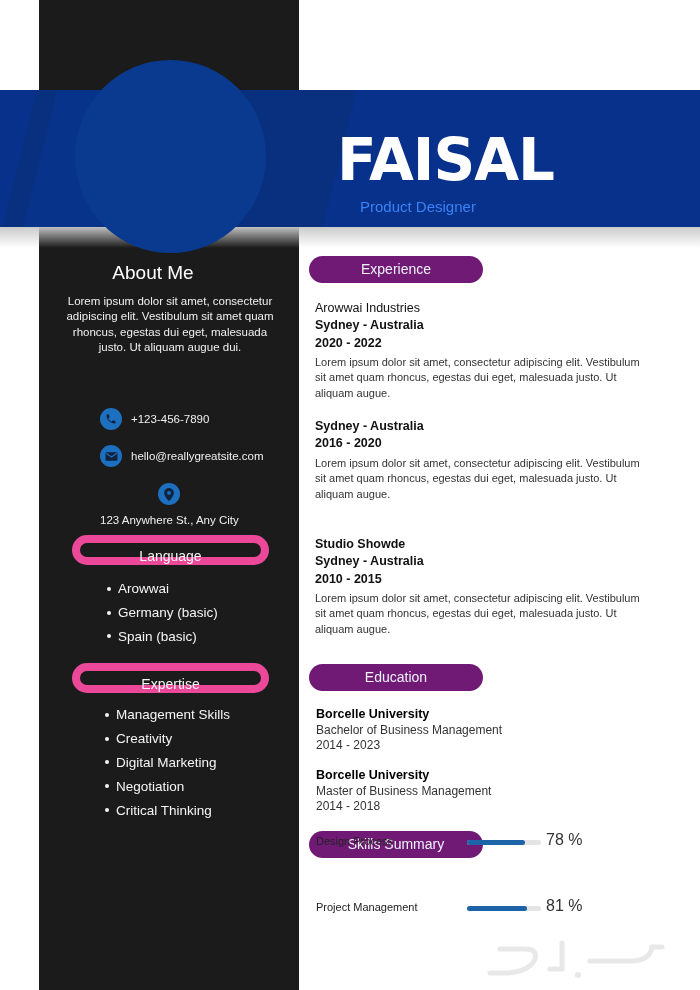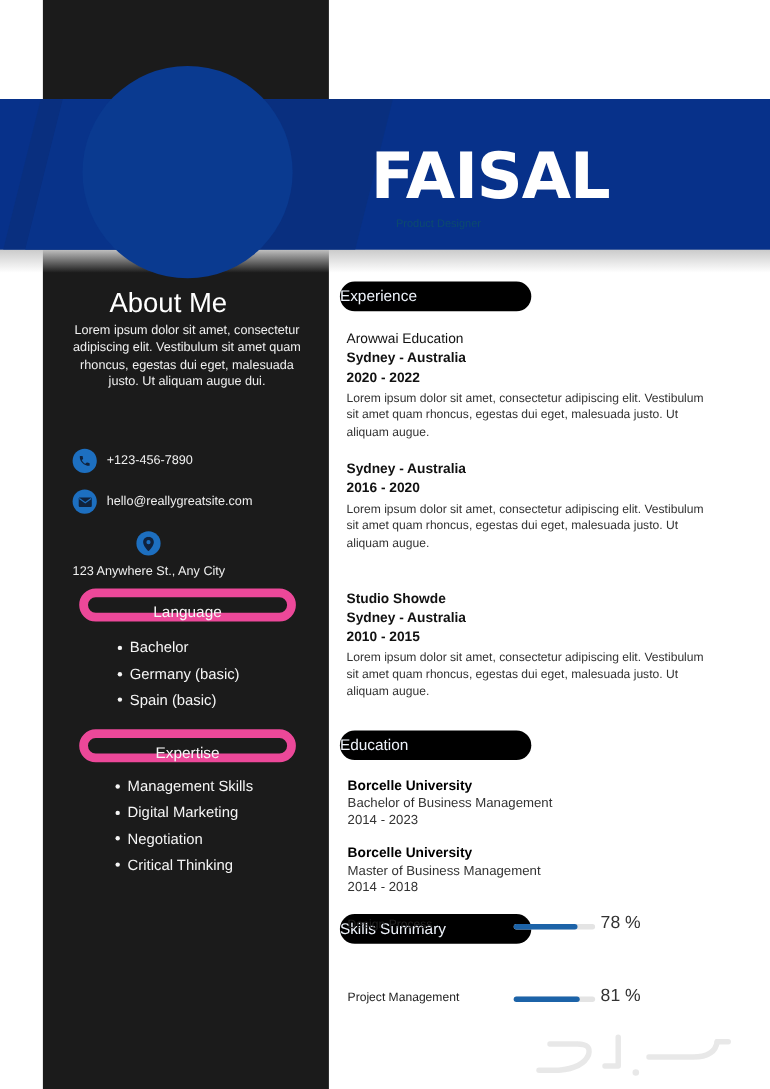--- a/index.html
+++ b/index.html
@@ -30,34 +30,34 @@
     position: absolute; left: 75px; top: 60px; width: 191px; height: 193px;
     border-radius: 50%; background: #0a3a90;
   }
   .name {
     position: absolute; left: 337px; top: 130px;
     font-family: "DejaVu Sans", sans-serif; font-weight: bold;
     font-size: 58px; letter-spacing: -1px; color: #ffffff; line-height: 60px;
   }
   .role {
     position: absolute; left: 360px; top: 198px;
-    font-size: 10px; color: #0c4a6e;
+    font-size: 15px; color: #3b82f6;
   }
 
   
   .about-title {
     position: absolute; left: 39px; width: 228px; top: 262px;
-    text-align: center; color: #ffffff; font-size: 25px;
+    text-align: center; color: #ffffff; font-size: 19px;
   }
   .about-text {
     position: absolute; left: 65px; width: 210px; top: 294px;
     text-align: center; color: #f0f0f0; font-size: 11.5px; line-height: 15.3px;
   }
   .contact {
-    position: absolute; left: 66px; display: flex; align-items: center; gap: 9px;
+    position: absolute; left: 100px; display: flex; align-items: center; gap: 9px;
     color: #f0f0f0; font-size: 11.5px; justify-content: flex-end;
   }
   .contact .ico {
     width: 22px; height: 22px; border-radius: 50%; background: #1d6fc0;
     display: flex; align-items: center; justify-content: center; flex: none;
   }
   .pill-outline {
     position: absolute; left: 72px; width: 197px; height: 30px;
     border: 8px solid #ec4899; border-radius: 15px;
     color: #f5f5f5; font-size: 14px; text-align: center; line-height: 26px;
@@ -65,22 +65,22 @@
   .side-list { position: absolute; list-style: none; color: #f5f5f5; font-size: 13.5px; }
   .side-list li { height: 23.8px; display: flex; align-items: center; }
   .side-list li::before {
     content: ""; width: 4px; height: 4px; background: #f5f5f5; border-radius: 50%;
     margin-right: 7px; flex: none;
   }
 
   
   .pill {
     position: absolute; left: 309px; width: 174px; height: 27px;
-    background: #000000; border-radius: 14px;
-    color: #eef3fb; font-size: 14px; text-align: left; line-height: 27px;
+    background: #701a75; border-radius: 14px;
+    color: #eef3fb; font-size: 14px; text-align: center; line-height: 27px;
   }
   .job { position: absolute; left: 315px; width: 330px; }
   .job .head { font-size: 12.5px; color: #111; line-height: 17.3px; }
   .job .head.bold { font-weight: bold; }
   .job .desc { font-size: 11px; color: #333; line-height: 15.5px; margin-top: 3px; }
   .edu { position: absolute; left: 316px; width: 300px; }
   .edu .school { font-size: 12.5px; font-weight: bold; color: #000000; line-height: 17px; }
   .edu .deg { font-size: 12px; color: #333; line-height: 15px; }
   .skill-row { position: absolute; left: 316px; width: 300px; height: 20px; }
   .skill-row .lbl { position: absolute; left: 0; top: 3px; font-size: 11px; color: #222; }
@@ -133,37 +133,38 @@
   <span class="ico">
     <svg width="10" height="13" viewBox="0 0 18 24">
         <path fill="#10223d" d="M9 0C4 0 0 4 0 9c0 6.5 9 15 9 15s9-8.5 9-15c0-5-4-9-9-9zm0 12.5A3.5 3.5 0 1 1 9 5.5a3.5 3.5 0 0 1 0 7z"></path>
       </svg>
   </span>
   <span>123 Anywhere St., Any City</span>
 </div>
 
 <div class="pill-outline" style="top:535px;">Language</div>
 <ul class="side-list" style="left:107px; top:577px;">
-  <li>Bachelor</li>
+  <li>Arowwai</li>
   <li>Germany (basic)</li>
   <li>Spain (basic)</li>
 </ul>
 
 <div class="pill-outline" style="top:663px;">Expertise</div>
 <ul class="side-list" style="left:105px; top:703px;">
   <li>Management Skills</li>
+  <li>Creativity</li>
   <li>Digital Marketing</li>
   <li>Negotiation</li>
   <li>Critical Thinking</li>
 </ul>
 
 <div class="pill" style="top:256px;">Experience</div>
 
 <div class="job" style="top:300px;">
-  <div class="head">Arowwai Education</div>
+  <div class="head">Arowwai Industries</div>
   <div class="head bold">Sydney - Australia</div>
   <div class="head bold">2020 - 2022</div>
   <div class="desc">Lorem ipsum dolor sit amet, consectetur adipiscing elit. Vestibulum sit amet quam rhoncus, egestas dui eget, malesuada justo. Ut aliquam augue.</div>
 </div>
 <div class="job" style="top:418px;">
   <div class="head bold">Sydney - Australia</div>
   <div class="head bold">2016 - 2020</div>
   <div class="desc">Lorem ipsum dolor sit amet, consectetur adipiscing elit. Vestibulum sit amet quam rhoncus, egestas dui eget, malesuada justo. Ut aliquam augue.</div>
 </div>
 <div class="job" style="top:536px;">

